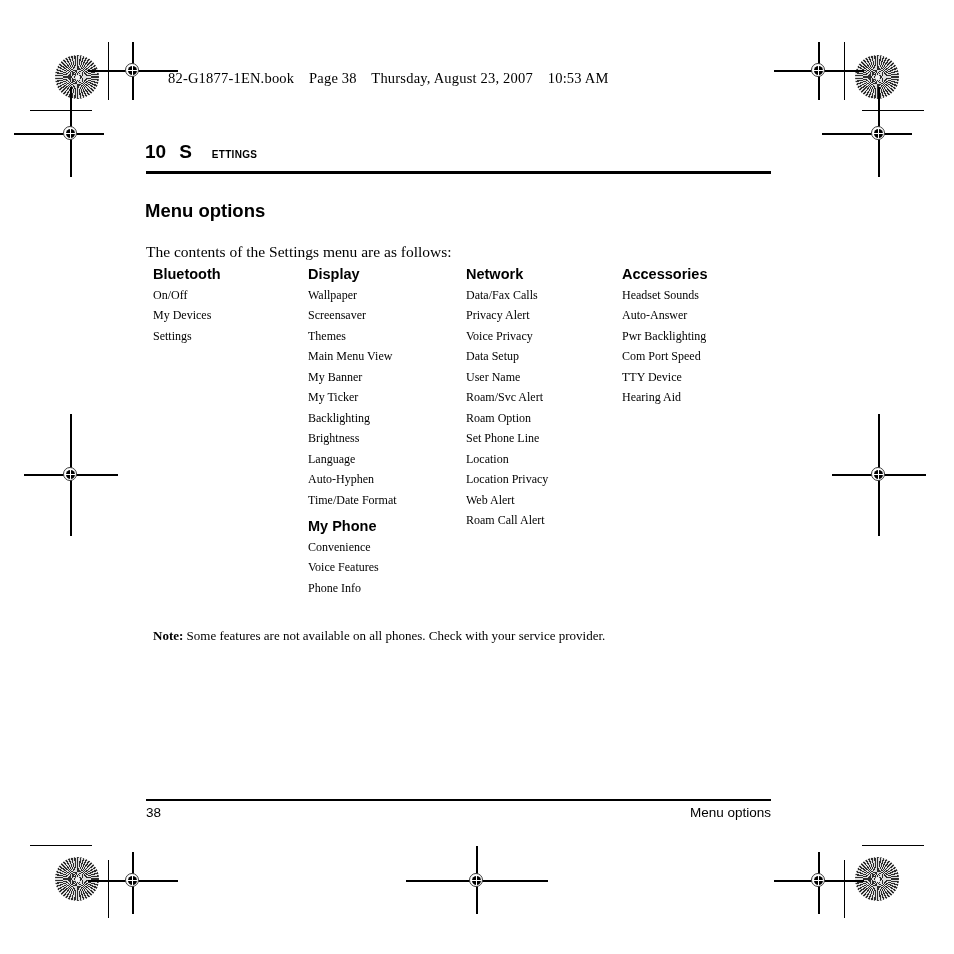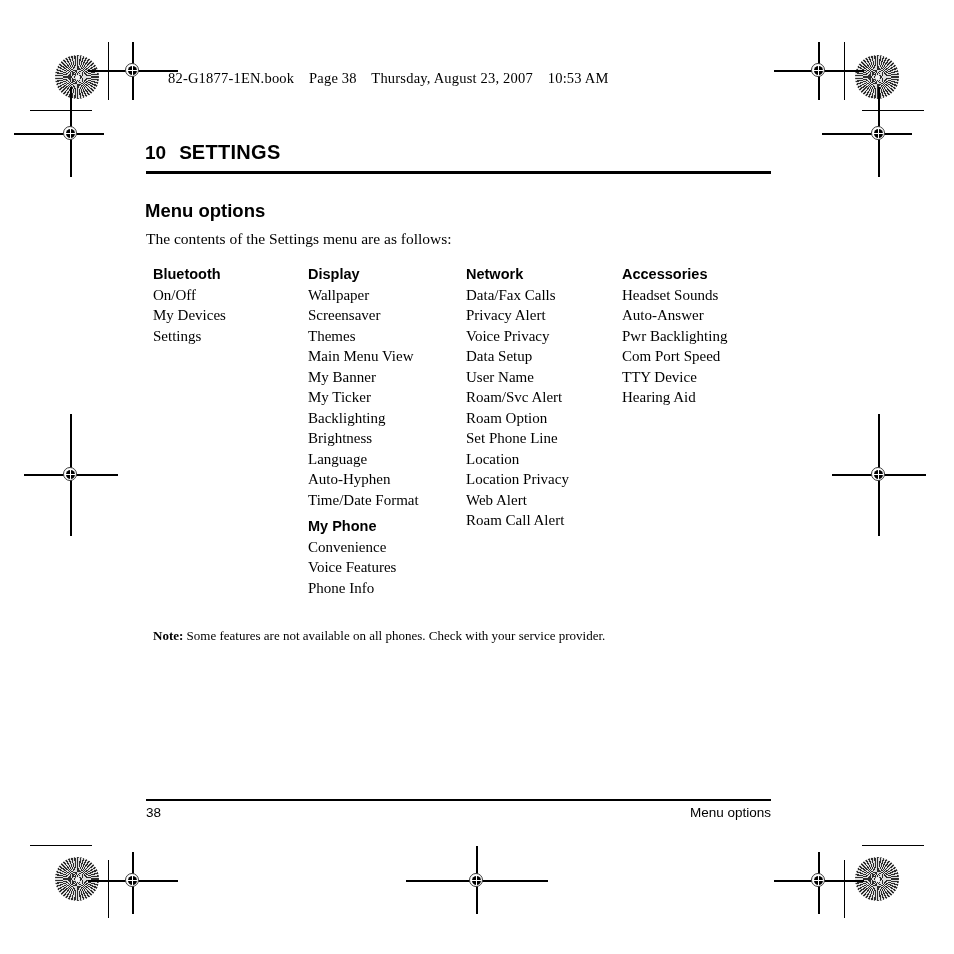--- a/index.html
+++ b/index.html
@@ -109,35 +109,35 @@
     position: absolute;
     left: 145px;
     top: 141px;
     font-family: "Liberation Sans", sans-serif;
     font-weight: bold;
     font-size: 19px;
     white-space: nowrap;
   }
   .chapter-num { margin-right: 13px; }
   .chapter-name-first { font-size: 19px; }
-  .chapter-name-rest { font-size: 20px; letter-spacing: 0.3px; }
+  .chapter-name-rest { font-size: 10px; letter-spacing: 0.3px; padding-left: 20px; }
 
   .section-title {
     position: absolute;
     left: 145px;
     top: 200px;
     font-family: "Liberation Sans", sans-serif;
     font-weight: bold;
     font-size: 18.5px;
   }
 
   .intro-text {
     position: absolute;
     left: 146px;
-    top: 230px;
+    top: 243px;
     font-size: 15.5px;
   }
 
   .columns {
     position: absolute;
     left: 153px;
     top: 264px;
     width: 640px;
   }
   .col {
@@ -154,21 +154,21 @@
     font-family: "Liberation Sans", sans-serif;
     font-weight: bold;
     font-size: 14.5px;
     line-height: 20.5px;
     margin-top: 6px;
     white-space: nowrap;
   }
   .group:first-child .group-title { margin-top: 0; }
   .item {
     font-family: "Liberation Serif", serif;
-    font-size: 15px;
+    font-size: 12px;
     line-height: 20.5px;
     white-space: nowrap;
   }
 
   .note {
     position: absolute;
     left: 153px;
     top: 628px;
     font-size: 13px;
     white-space: nowrap;

